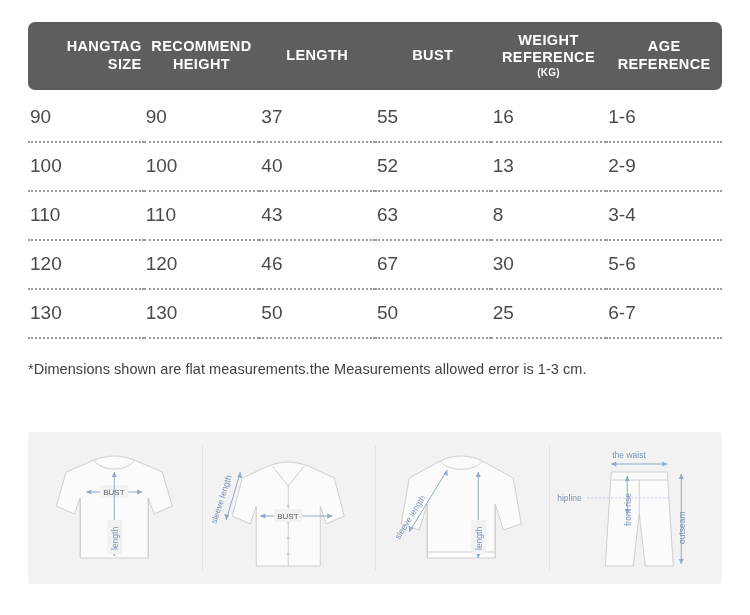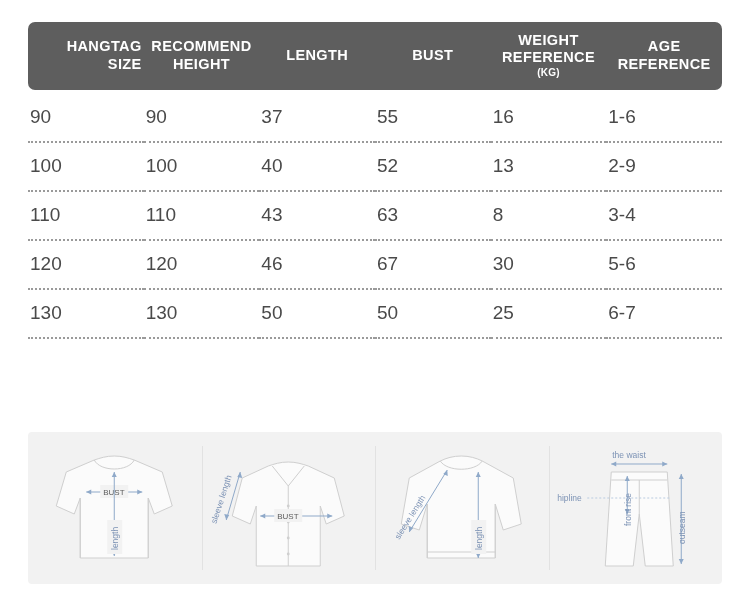--- a/index.html
+++ b/index.html
@@ -209,20 +209,21 @@
         <td>130</td>
         <td>130</td>
         <td>50</td>
         <td>50</td>
         <td>25</td>
         <td>6-7</td>
       </tr>
     </tbody>
   </table>
 
+  <div class="note">*Dimensions shown are flat measurements.the Measurements allowed error is 1-3 cm.</div>
 
   <div class="diagrams">
 
     <div class="diagram-cell">
       <svg viewBox="0 0 173 152" xmlns="http://www.w3.org/2000/svg">
         <g>
           <path class="garment" d="M86 24
              C 78 24, 72 26, 66 28
              L 38 40 L 28 74 L 46 82 L 52 66
              L 52 126 L 120 126 L 120 66 L 126 82 L 144 74 L 134 40

